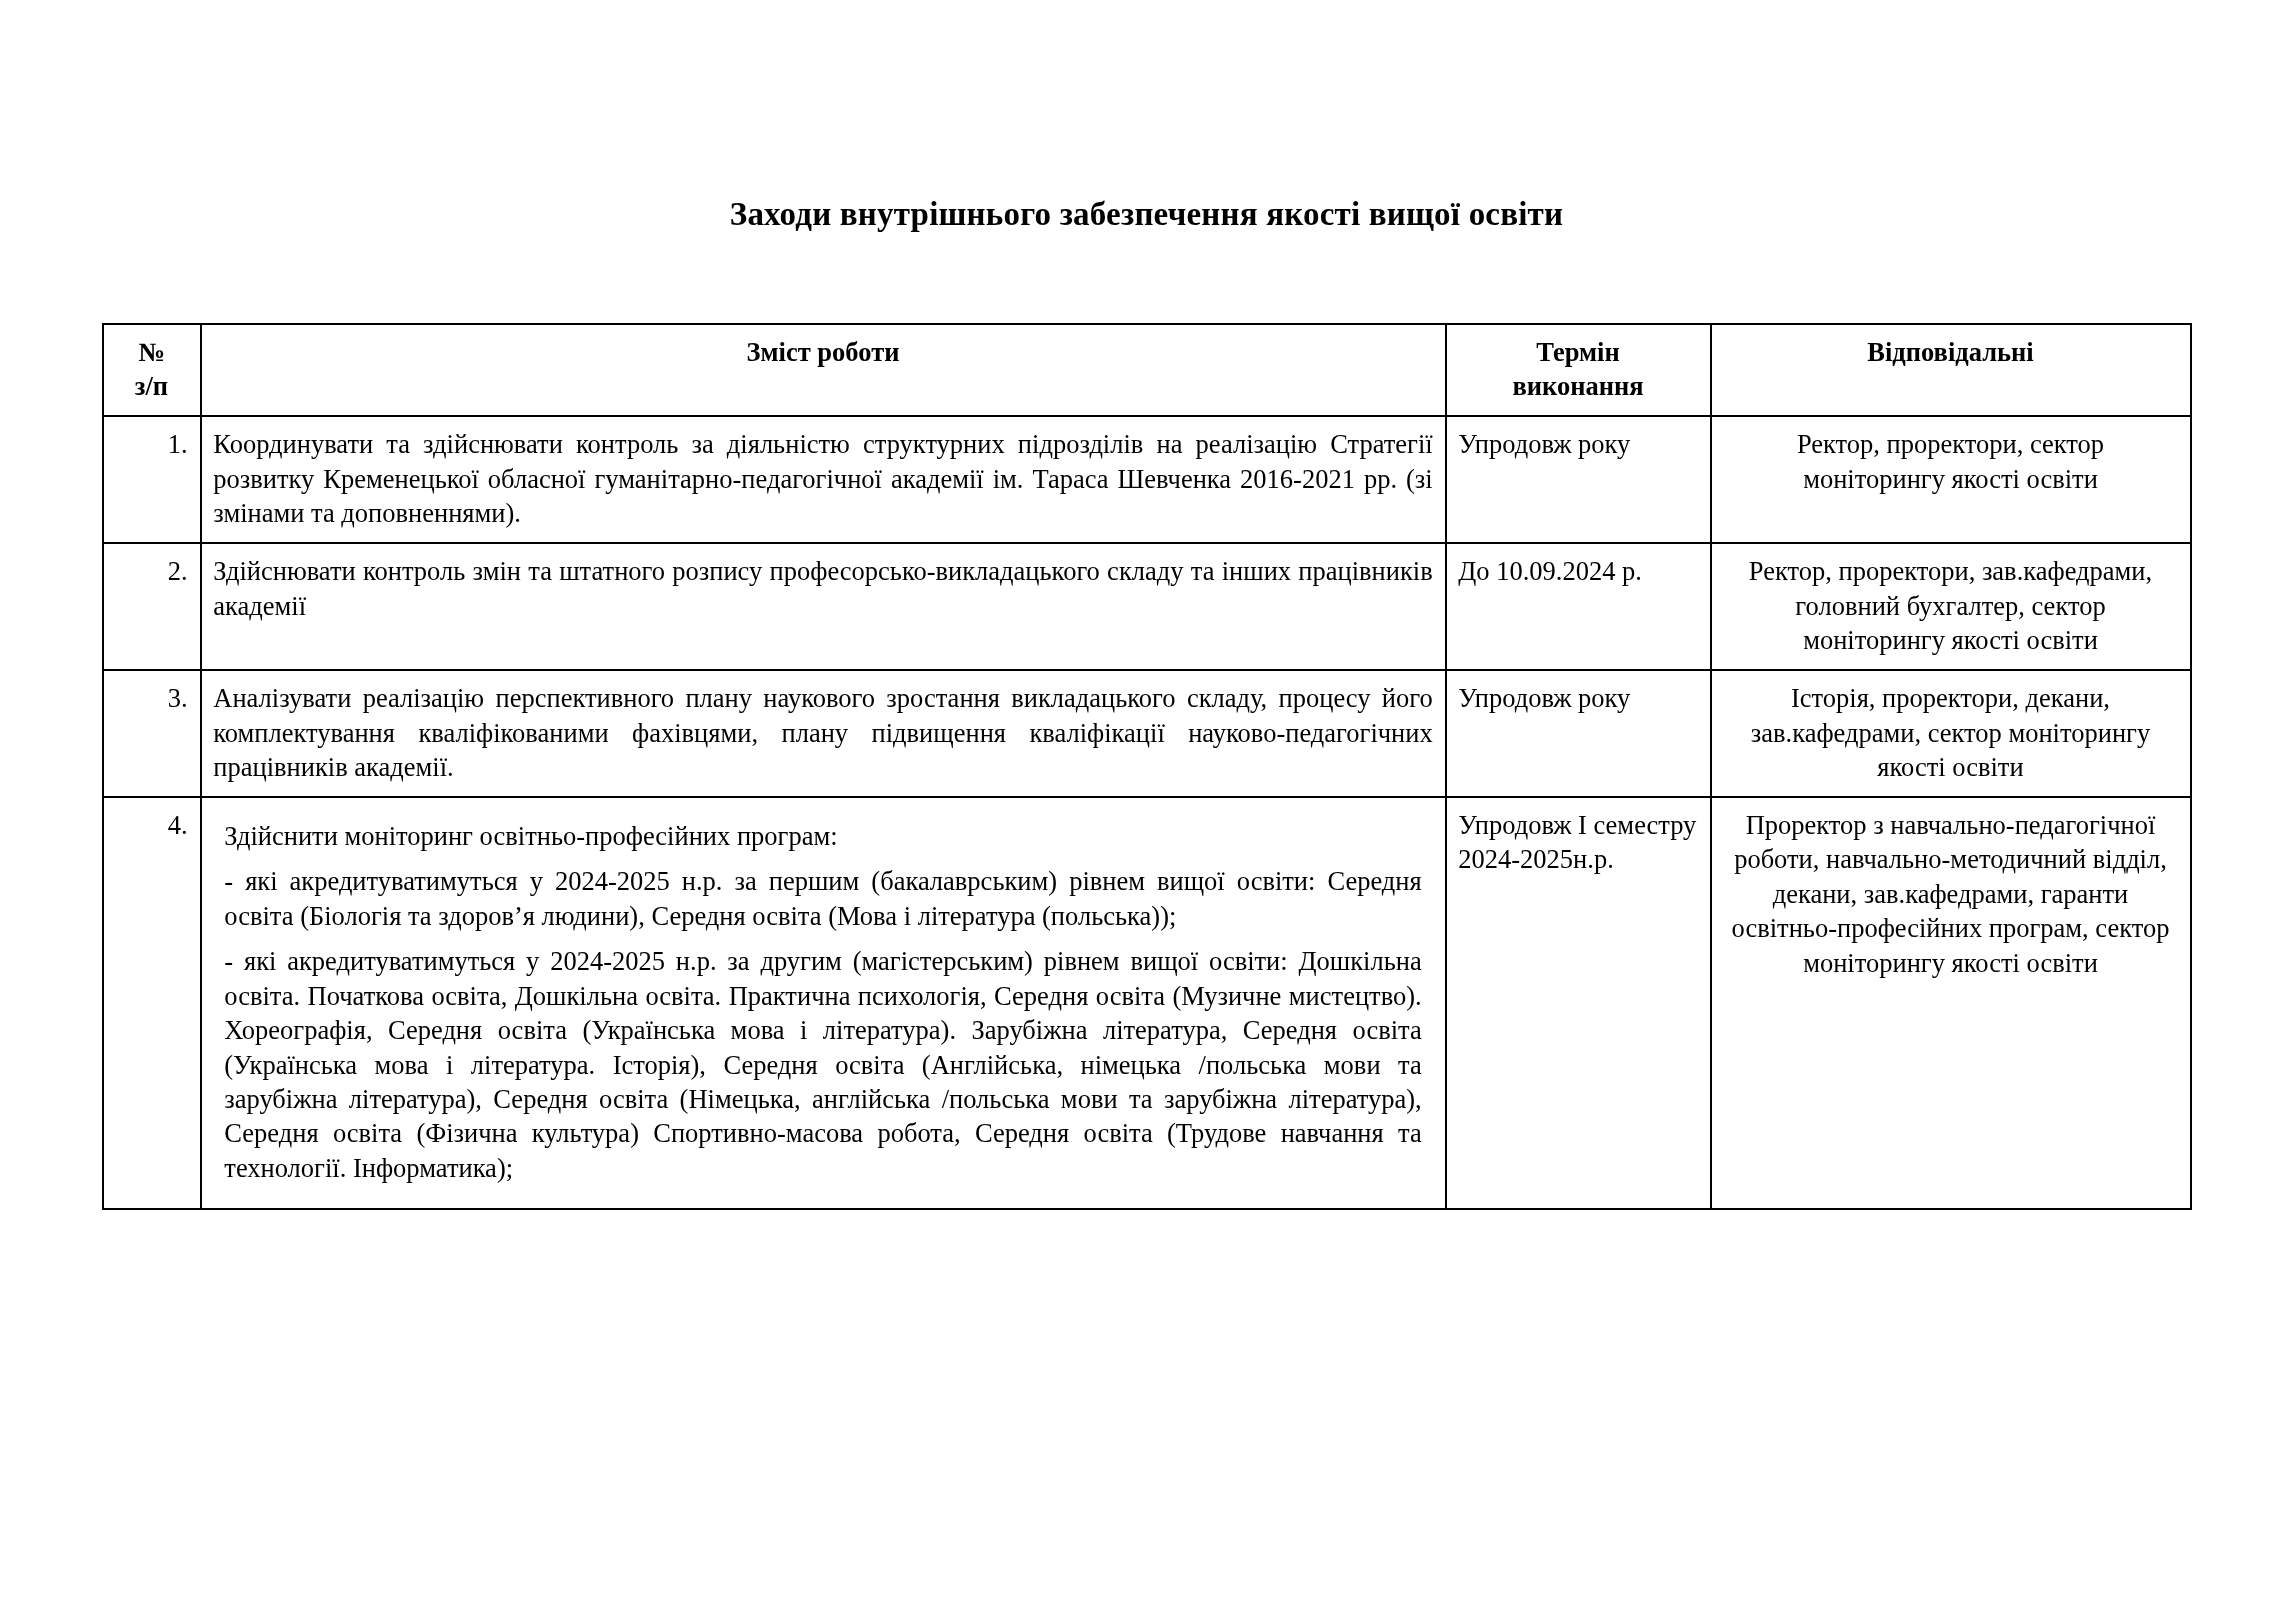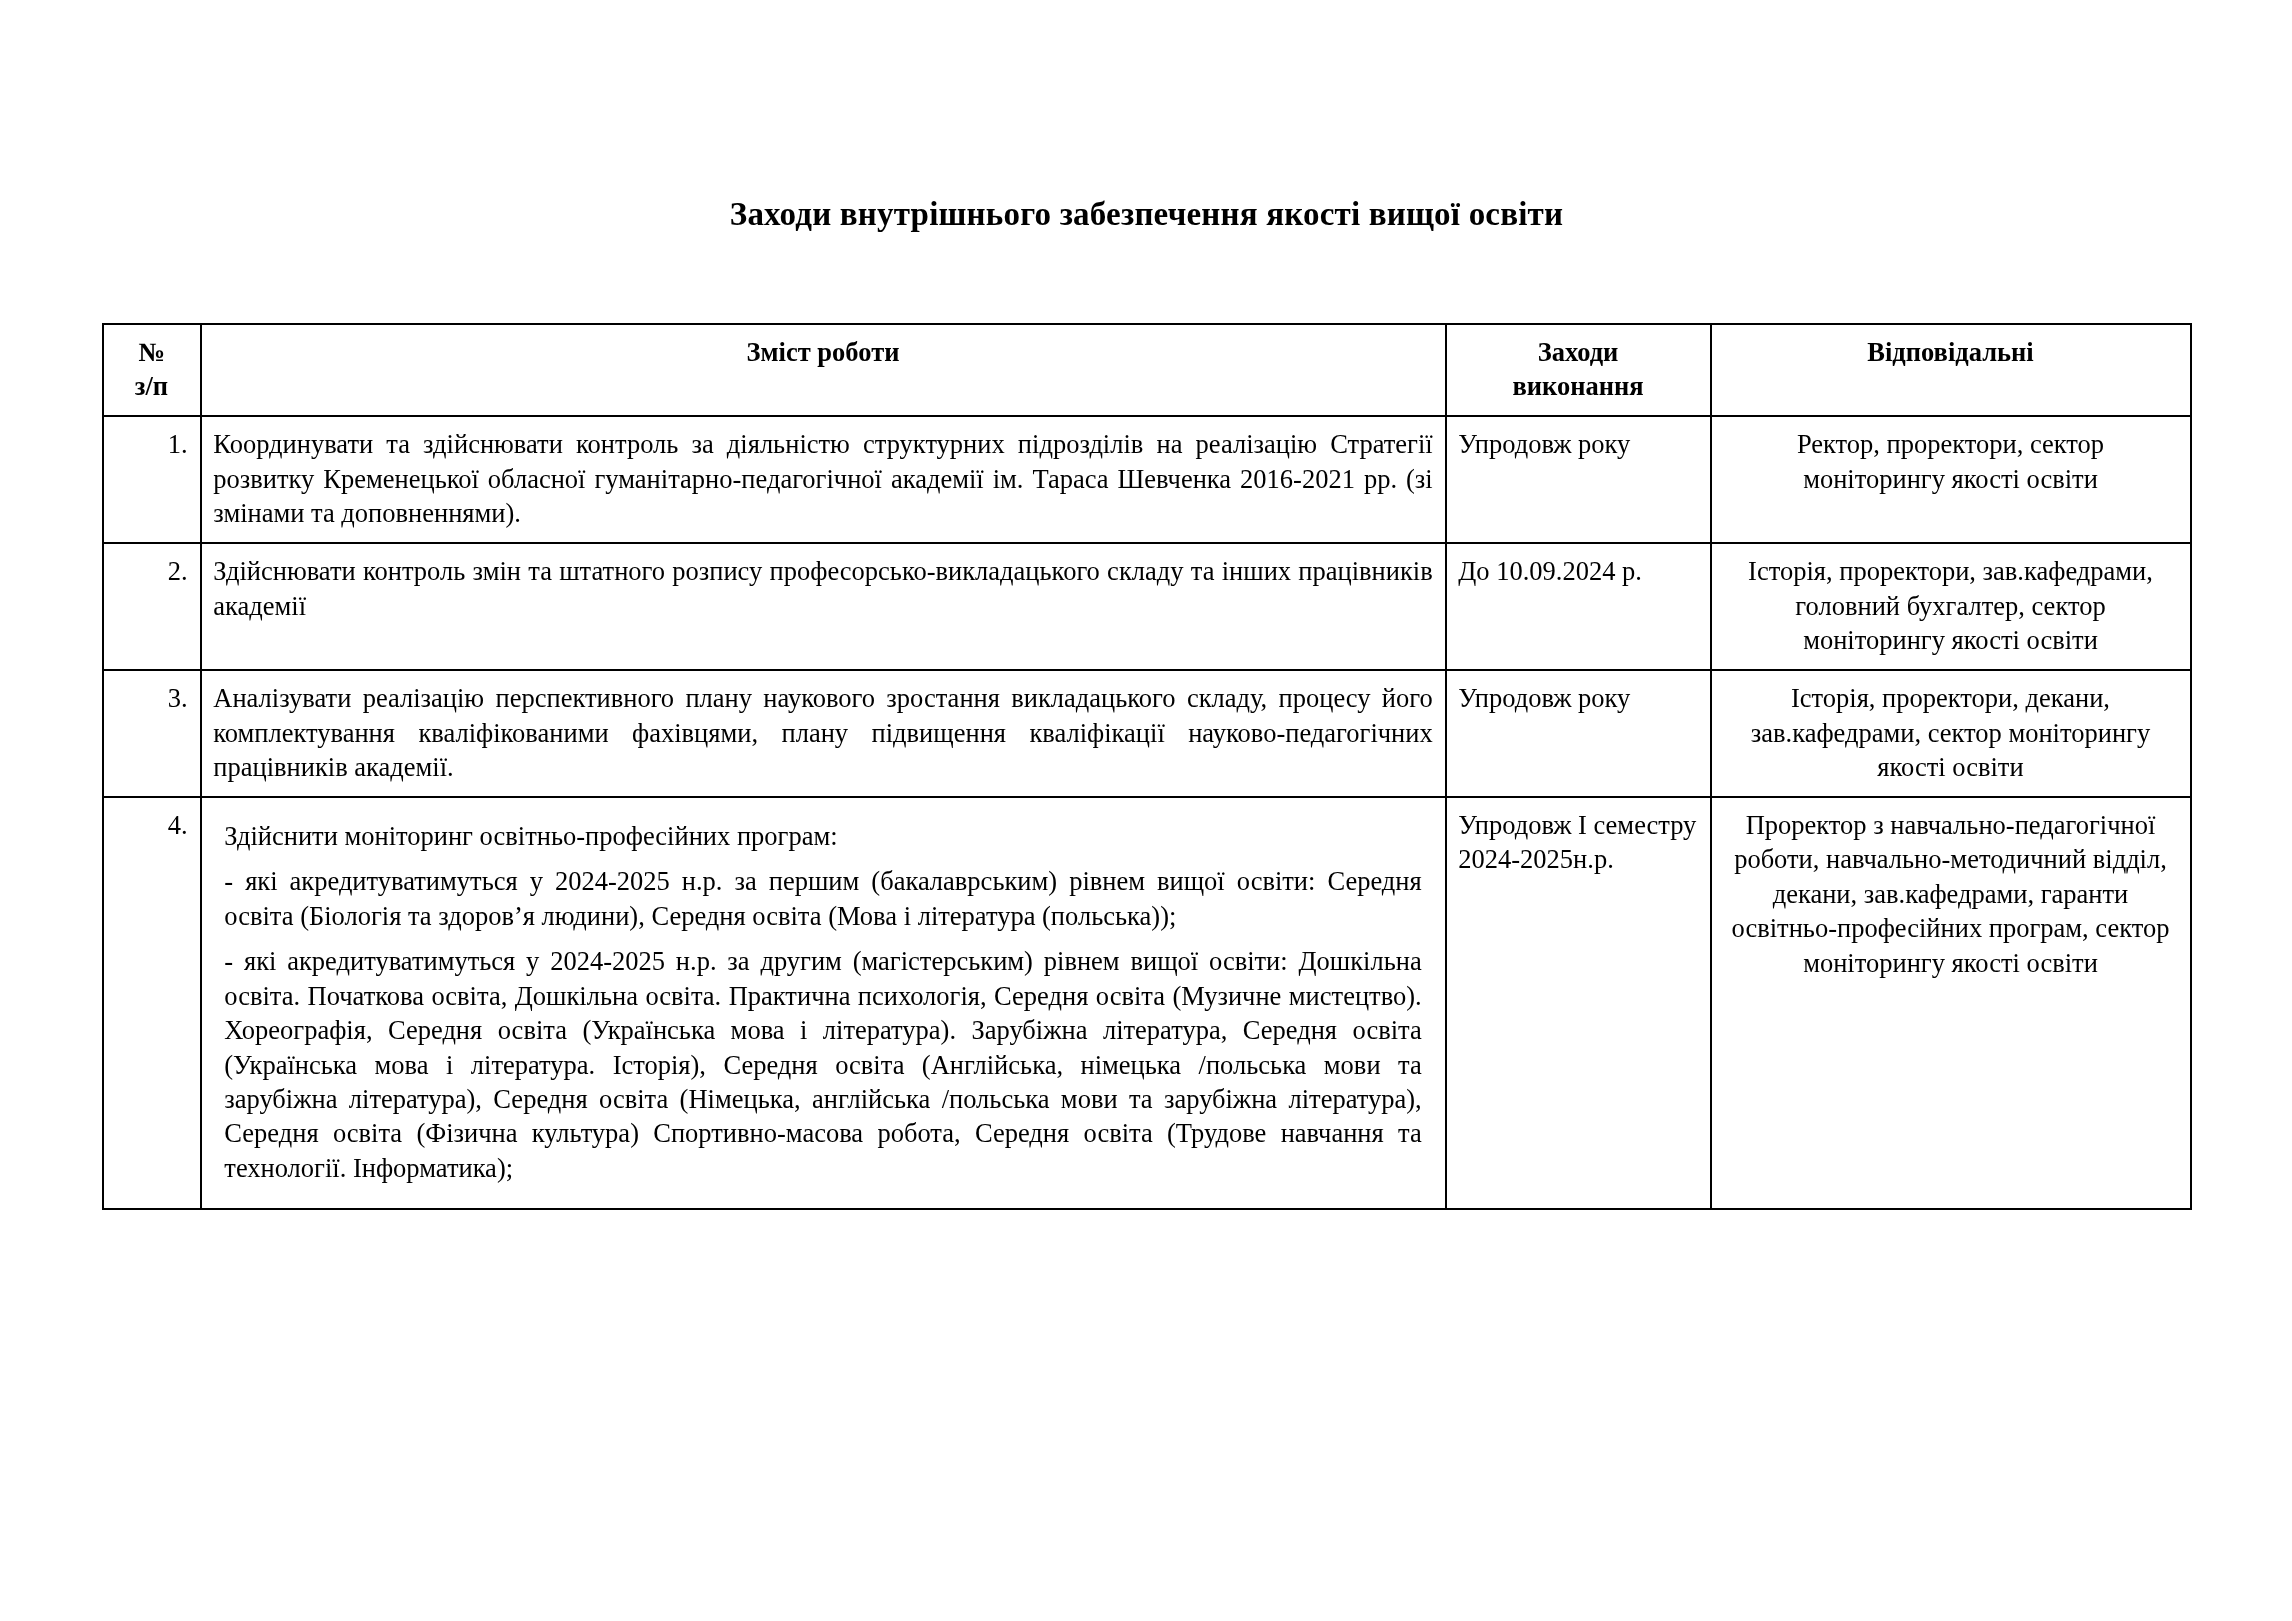--- a/index.html
+++ b/index.html
@@ -96,38 +96,38 @@
       <col class="c-resp">
     </colgroup>
     <thead>
       <tr>
         <th>
           <div>№</div>
           <div>з/п</div>
         </th>
         <th>Зміст роботи</th>
         <th>
-          <div>Заходи</div>
+          <div>Термін</div>
           <div>виконання</div>
         </th>
         <th>Відповідальні</th>
       </tr>
     </thead>
     <tbody>
       <tr>
         <td class="num">1.</td>
         <td class="content"> Координувати та здійснювати контроль за діяльністю структурних підрозділів на реалізацію Стратегії розвитку Кременецької обласної гуманітарно-педагогічної академії ім. Тараса Шевченка 2016-2021 рр. (зі змінами та доповненнями).</td>
         <td class="term">Упродовж року</td>
         <td class="resp">Ректор, проректори, сектор моніторингу якості освіти</td>
       </tr>
       <tr>
         <td class="num">2.</td>
         <td class="content">Здійснювати контроль змін та штатного розпису професорсько-викладацького складу та інших працівників академії</td>
         <td class="term">До 10.09.2024 р.</td>
-        <td class="resp">Історія, проректори, зав.кафедрами, головний бухгалтер, сектор моніторингу якості освіти</td>
+        <td class="resp">Ректор, проректори, зав.кафедрами, головний бухгалтер, сектор моніторингу якості освіти</td>
       </tr>
       <tr>
         <td class="num">3.</td>
         <td class="content">Аналізувати реалізацію перспективного плану наукового зростання викладацького складу, процесу його комплектування кваліфікованими фахівцями, плану підвищення кваліфікації науково-педагогічних працівників академії.</td>
         <td class="term">Упродовж року</td>
         <td class="resp">Історія, проректори, декани, зав.кафедрами, сектор моніторингу якості освіти</td>
       </tr>
       <tr>
         <td class="num">4.</td>
         <td class="content">

